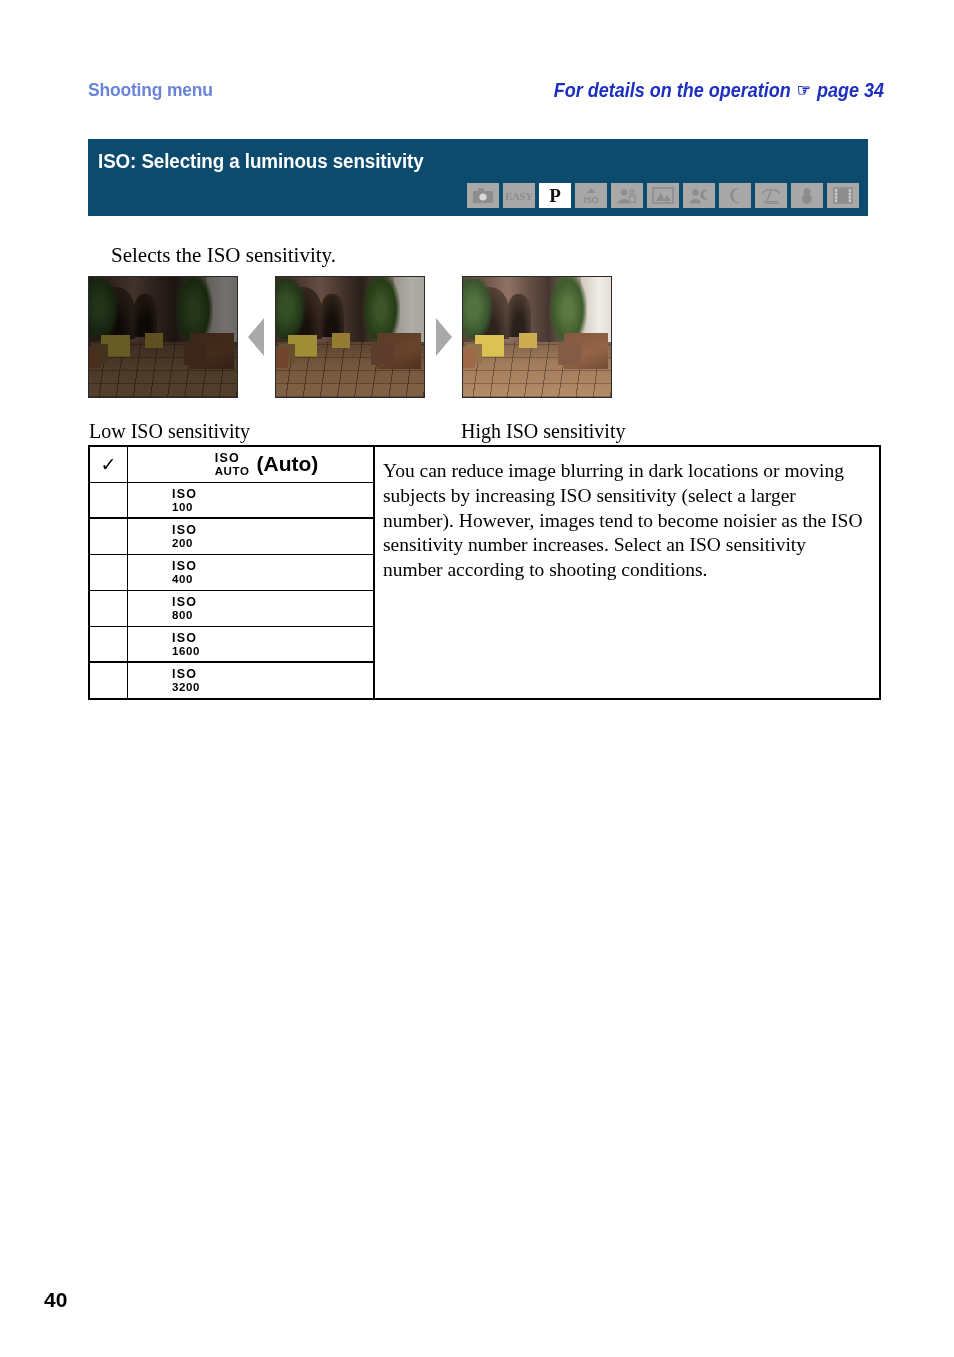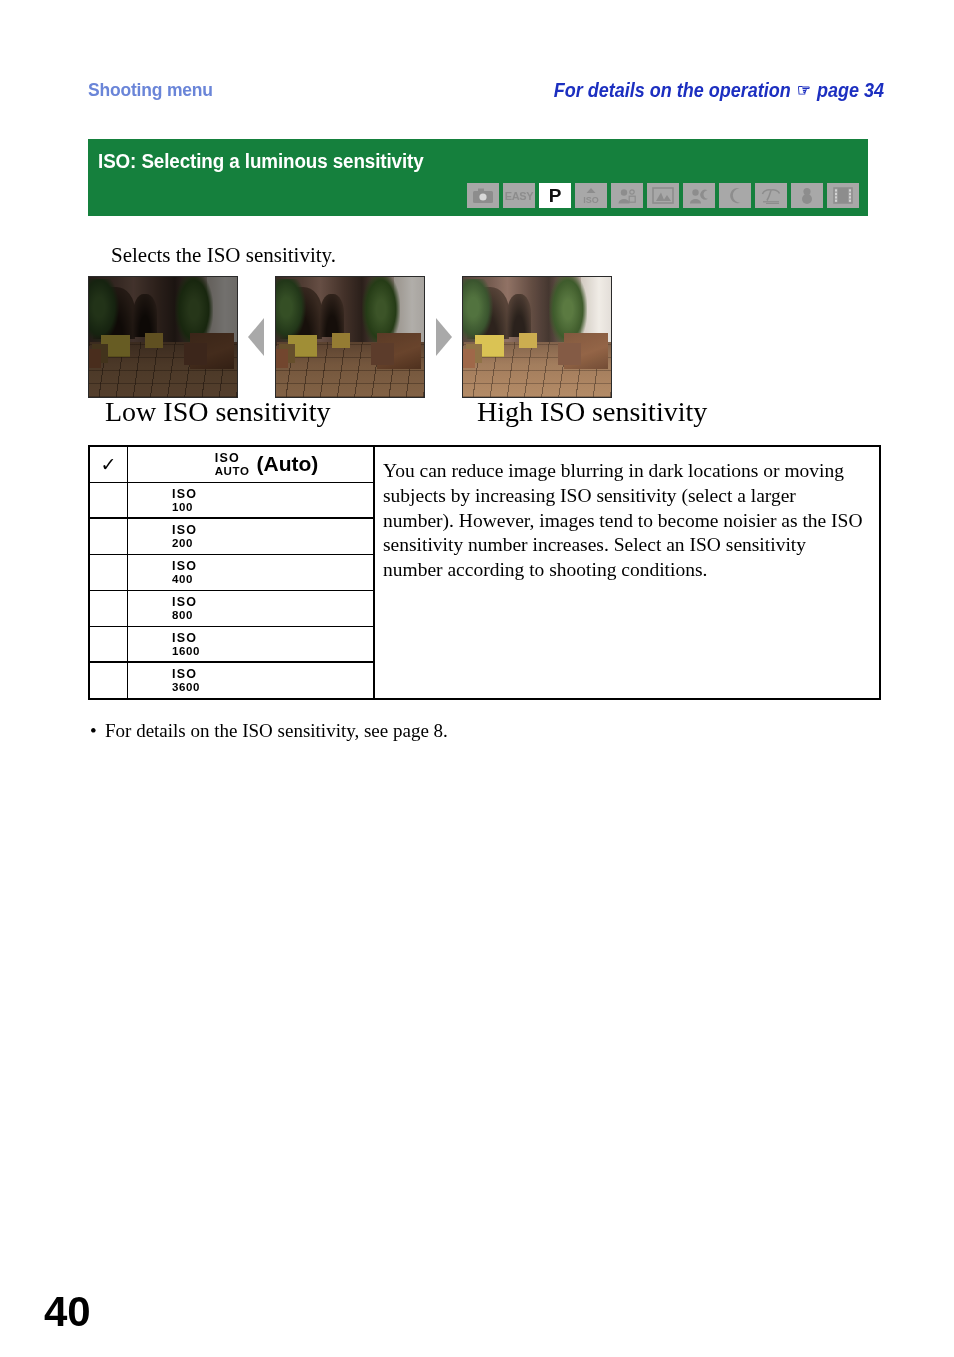--- a/index.html
+++ b/index.html
@@ -61,21 +61,21 @@
     top: -1px;
   }
 
   
   .banner {
     position: absolute;
     left: 88px;
     top: 139px;
     width: 780px;
     height: 77px;
-    background: #15803d;
+    background: #0c4a6e;
   }
   .banner-title {
     position: absolute;
     left: 10px;
     top: 11px;
     font-family: "Liberation Sans", sans-serif;
     font-weight: bold;
     font-size: 20px;
     color: #ffffff;
     letter-spacing: -0.1px;
@@ -96,21 +96,21 @@
     background: #a8a8a8;
     display: flex;
     align-items: center;
     justify-content: center;
     position: relative;
   }
   .mode-icon.active {
     background: #ffffff;
   }
   .mode-icon .glyph-text {
-    font-family: Liberation Sans, sans-serif;
+    font-family: Liberation Serif, serif;
     font-weight: bold;
     font-size: 11px;
     color: #8d8d8d;
     letter-spacing: -0.4px;
   }
   .mode-icon.active .glyph-text {
     color: #111111;
     font-size: 19px;
     letter-spacing: 0;
   }
@@ -240,23 +240,22 @@
     left: 160px;
     border-right: 16px solid #a9a9a9;
   }
   .arrow-right {
     left: 348px;
     border-left: 16px solid #a9a9a9;
   }
 
   .caption {
     position: absolute;
-    top: 396px;
-    font-size: 28px;
-    margin-left: 16px;
+    top: 420px;
+    font-size: 20px;
   }
   .caption.low  { left: 89px; }
   .caption.high { left: 461px; }
 
   
   .spec-table {
     position: absolute;
     left: 88px;
     top: 445px;
     width: 793px;
@@ -356,21 +355,21 @@
     top: 0;
   }
 
   
   .page-number {
     position: absolute;
     left: 44px;
     top: 1288px;
     font-family: "Liberation Sans", sans-serif;
     font-weight: bold;
-    font-size: 42px;
+    font-size: 21px;
     color: #000000;
   }
 </style>
 </head>
 <body>
 
 <div class="running-header">
   <div class="rh-left">Shooting menu</div>
   <div class="rh-right">
     <span>For details on the operation</span>
@@ -607,29 +606,28 @@
           <span>1600</span>
         </span>
       </div>
     </div>
 
     <div class="opt-row">
       <div class="check-cell"></div>
       <div class="iso-cell">
         <span class="iso-stack">
           <span class="big">ISO</span><br>
-          <span>3600</span>
+          <span>3200</span>
         </span>
       </div>
     </div>
 
   </div>
 
   <div class="col-desc">
     <div class="desc-text">You can reduce image blurring in dark locations or moving subjects by increasing ISO sensitivity (select a larger number). However, images tend to become noisier as the ISO sensitivity number increases. Select an ISO sensitivity number according to shooting conditions.</div>
   </div>
 </div>
 
 <div class="notes">
-  <div class="note">For details on the ISO sensitivity, see page 8.</div>
 </div>
 
 <div class="page-number">40</div>
 
 </body></html>

